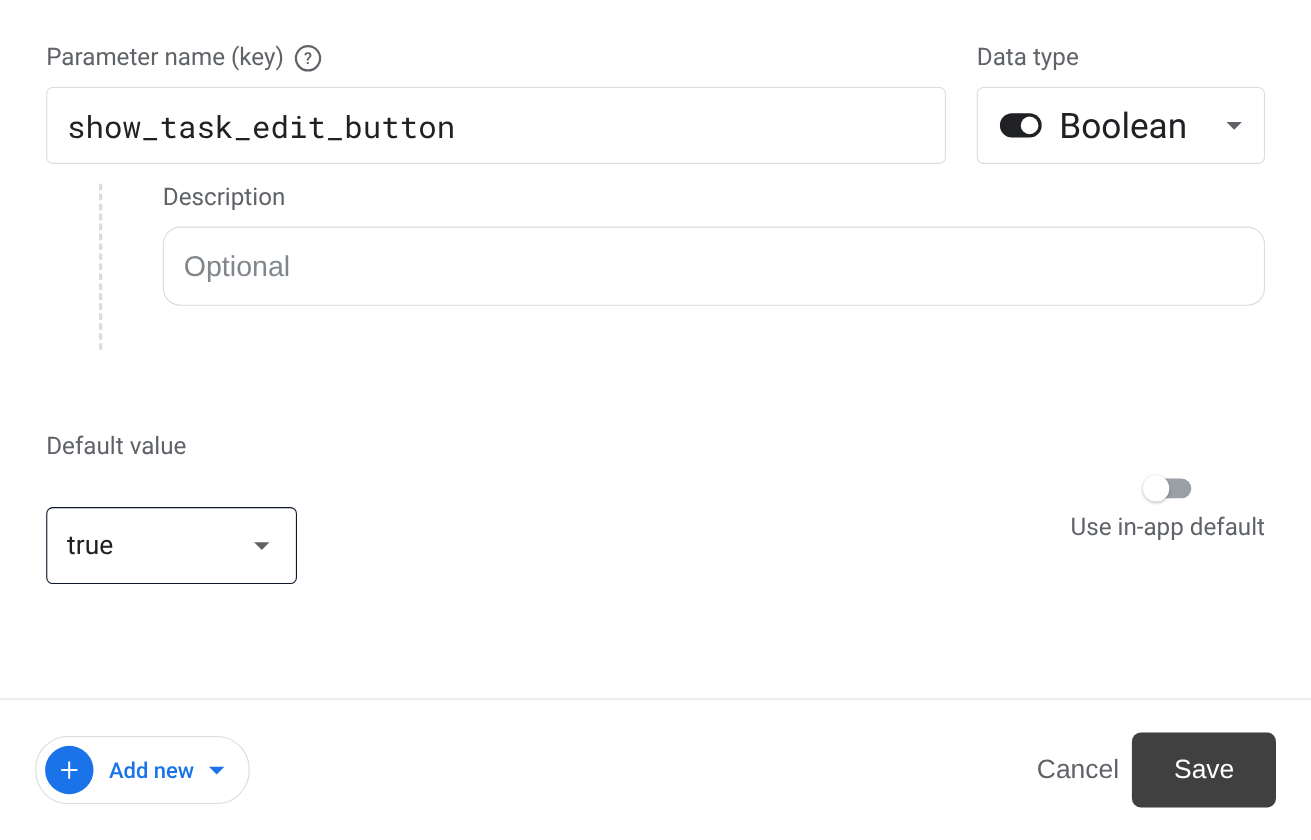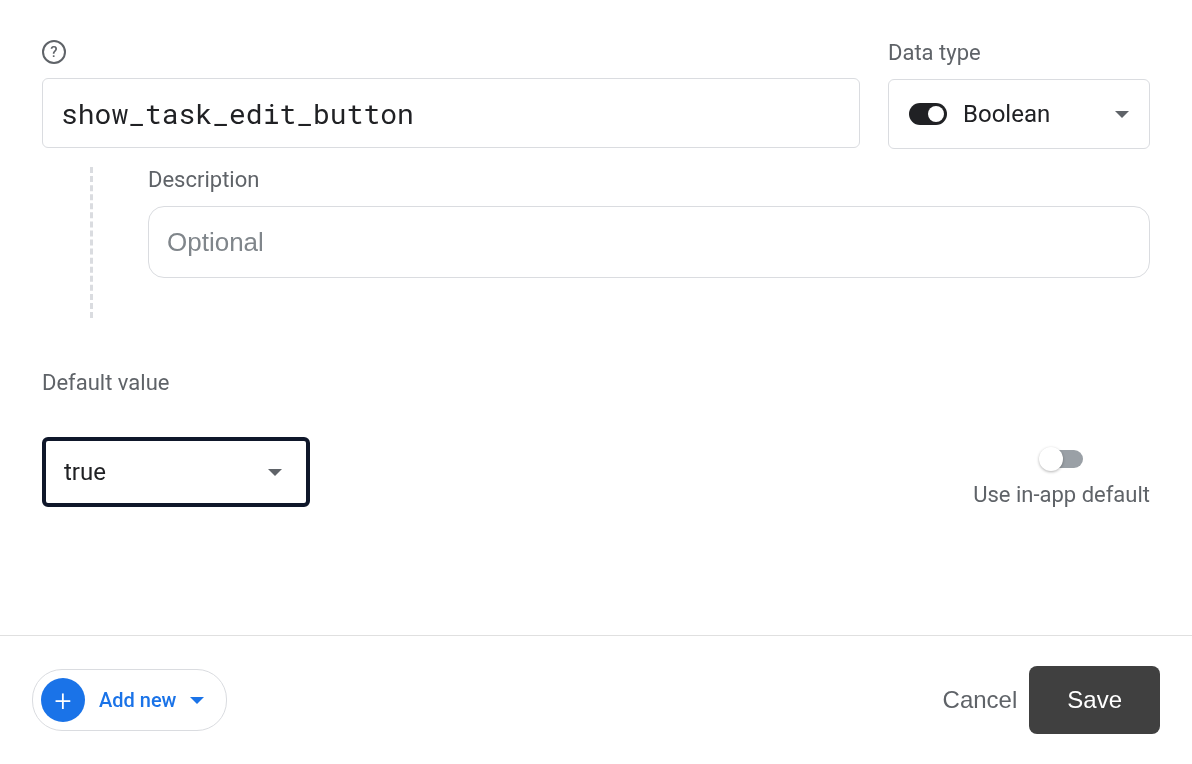--- a/index.html
+++ b/index.html
@@ -89,21 +89,21 @@
       content: '';
       position: absolute;
       width: 16px;
       height: 16px;
       background: #fff;
       border-radius: 50%;
       right: 3px;
       top: 3px;
     }
     .data-type-text {
-      font-size: 24px;
+      font-size: 32px;
       color: #202124;
       flex: 1;
     }
     .dropdown-arrow {
       width: 0;
       height: 0;
       border-left: 7px solid transparent;
       border-right: 7px solid transparent;
       border-top: 7px solid #5f6368;
     }
@@ -127,33 +127,33 @@
       border-radius: 16px;
       padding: 0 18px;
       font-size: 26px;
       color: #202124;
       outline: none;
     }
     .description-input::placeholder {
       color: #80868b;
     }
     .default-row {
-      margin-top: 92px;
+      margin-top: 116px;
       display: flex;
       justify-content: space-between;
-      align-items: flex-end;
+      align-items: center;
     }
     .default-value-section {
       display: flex;
       flex-direction: column;
     }
     .default-select {
-      width: 268px;
+      width: 228px;
       height: 70px;
-      border: 4px solid #0f172a;
+      border: 1px solid #0f172a;
       border-radius: 6px;
       display: flex;
       align-items: center;
       padding: 0 24px 0 18px;
       cursor: pointer;
       margin-top: 28px;
       gap: 12px;
     }
     .default-select-text {
       font-size: 24px;
@@ -255,20 +255,21 @@
       cursor: pointer;
     }
   </style>
 </head>
 <body>
 
 <div class="main-content">
   <div class="top-row">
     <div class="param-name-section">
       <div class="field-label">
+        <span>Parameter name (key)</span>
         <span class="help-icon">?</span>
       </div>
       <input class="text-input" type="text" value="show_task_edit_button" style="">
     </div>
     <div class="data-type-section">
       <div class="field-label">
         <span>Data type</span>
       </div>
       <div class="data-type-select">
         <div class="toggle-on-icon"></div>

